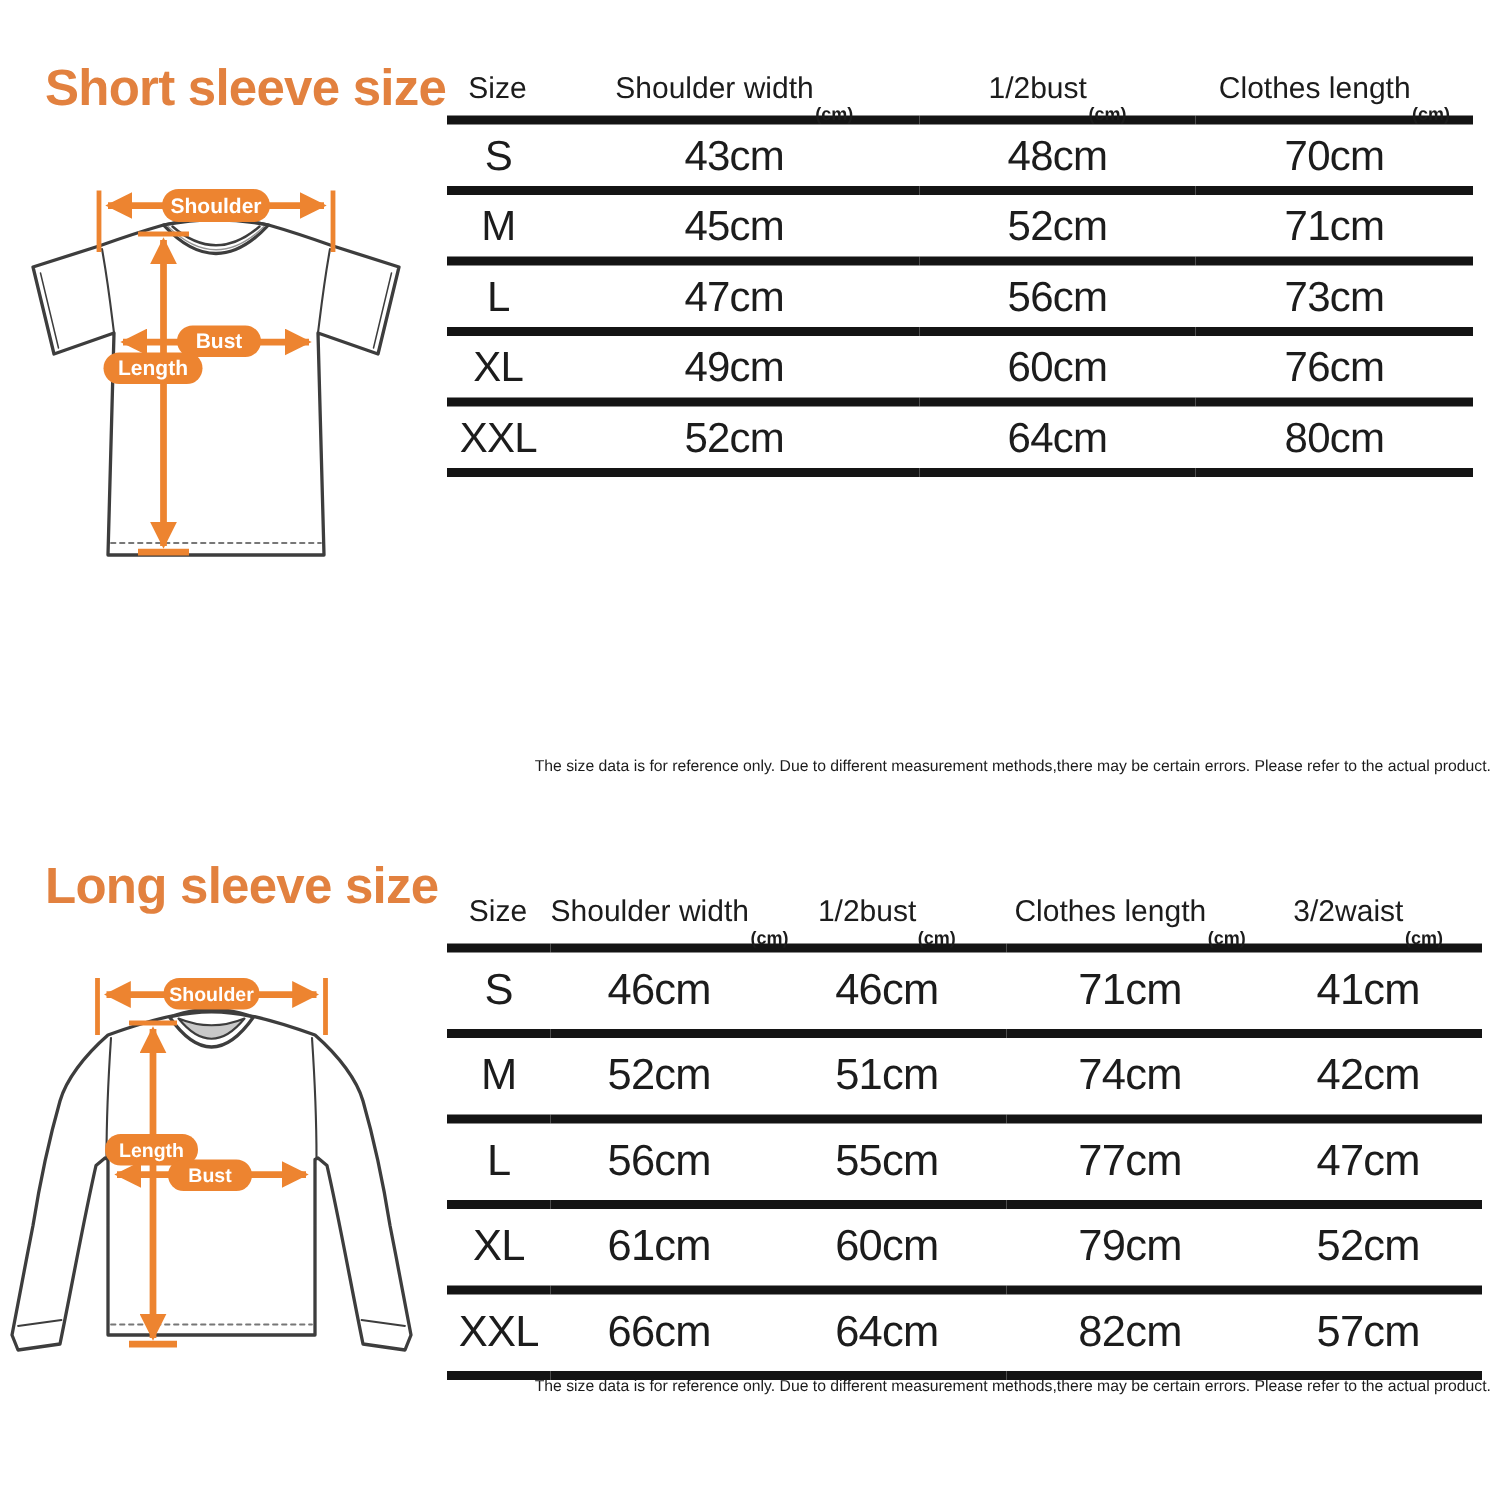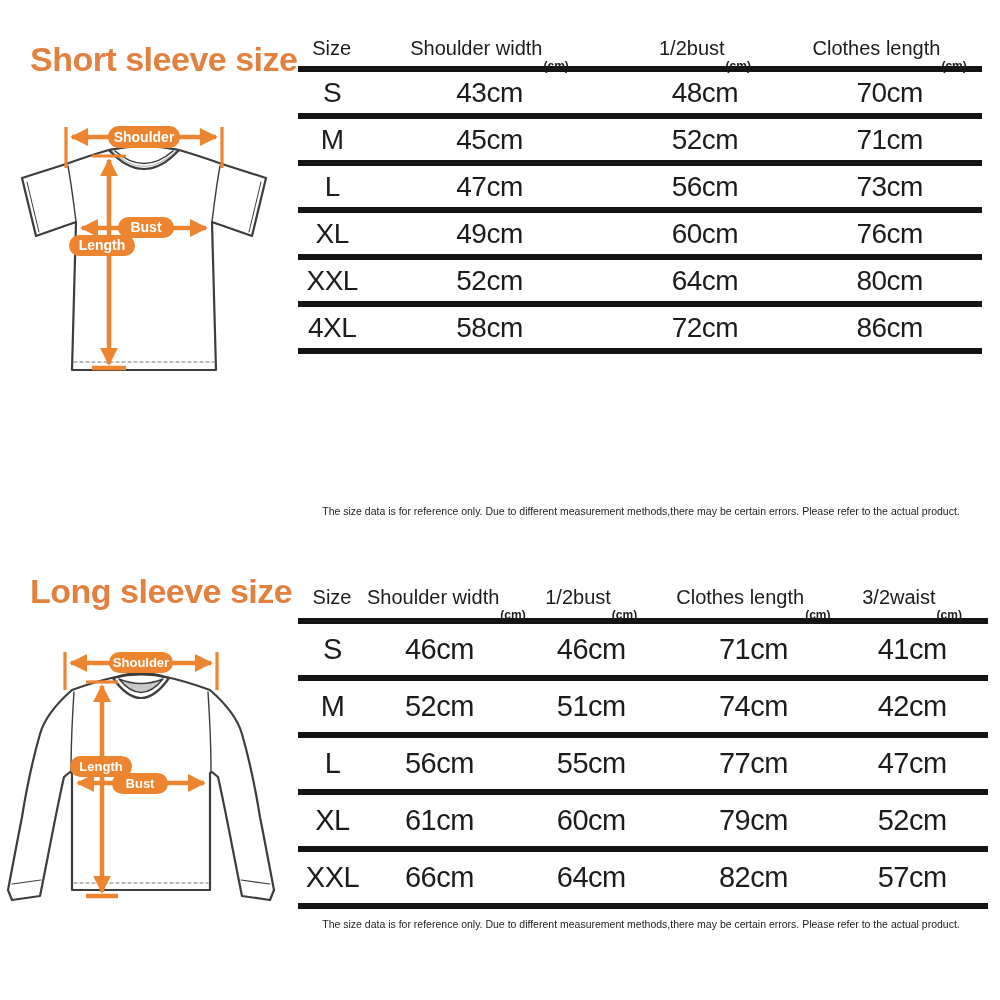--- a/index.html
+++ b/index.html
@@ -11,37 +11,37 @@
     position:absolute; margin:0; font-size:34px; font-weight:700;
     color:#e2813f; letter-spacing:-0.5px; white-space:nowrap;
   }
   #short-title { left:30px; top:40px; }
   #long-title  { left:30px; top:572px;text-align:right; }
 
   .diagram { position:absolute; }
   #short-svg { left:14px; top:118px; }
   #long-svg  { left:6px;  top:642px; }
 
-  .size-table { position:absolute; border-collapse:collapse; table-layout:fixed; }
+  .size-table { position:absolute; border-collapse:collapse; table-layout:fixed;margin-top:11px; }
   #short-table { left:298px; top:30px;  width:684px; }
   #long-table  { left:298px; top:576px; width:690px; }
 
   .size-table th, .size-table td {
     border-bottom:6px solid #141414; text-align:center; vertical-align:middle;
     padding:0; font-weight:400; color:#1c1c1c;
   }
   .size-table thead th { font-size:20px; height:36px; white-space:nowrap; }
   #long-table  thead th { height:42px; }
   .col-unit { font-size:12px; position:relative; top:15px; margin-left:1px;font-weight:bold; }
   #short-table td { font-size:28px; height:41px; letter-spacing:-0.5px; }
   #long-table  td { font-size:29px; height:51px; letter-spacing:-0.5px; }
 
   .disclaimer {
     position:absolute; margin:0; font-size:10.5px; color:#1c1c1c;
-    text-align:center; white-space:nowrap;
+    text-align:right; white-space:nowrap;
   }
   #short-disclaimer { left:288px; top:505px; width:706px; }
   #long-disclaimer  { left:288px; top:918px; width:706px; }
 
   .pill-text {
     fill:#ffffff; font-weight:700; text-anchor:middle;
     font-family:"Liberation Sans", sans-serif;
   }
 </style>
 </head>
@@ -132,26 +132,20 @@
           <td>XL</td>
           <td>49cm</td>
           <td>60cm</td>
           <td>76cm</td>
         </tr>
         <tr>
           <td>XXL</td>
           <td>52cm</td>
           <td>64cm</td>
           <td>80cm</td>
-        </tr>
-        <tr>
-          <td>4XL</td>
-          <td>58cm</td>
-          <td>72cm</td>
-          <td>86cm</td>
         </tr>
       </tbody>
     </table>
 
   <p class="disclaimer" id="short-disclaimer">The size data is for reference only. Due to different measurement methods,there may be certain errors. Please refer to the actual product.</p>
 
   <h1 class="section-title" id="long-title">Long sleeve size</h1>
 
   <svg class="diagram" id="long-svg" width="284" height="292" viewBox="0 0 284 292">
     <defs>

